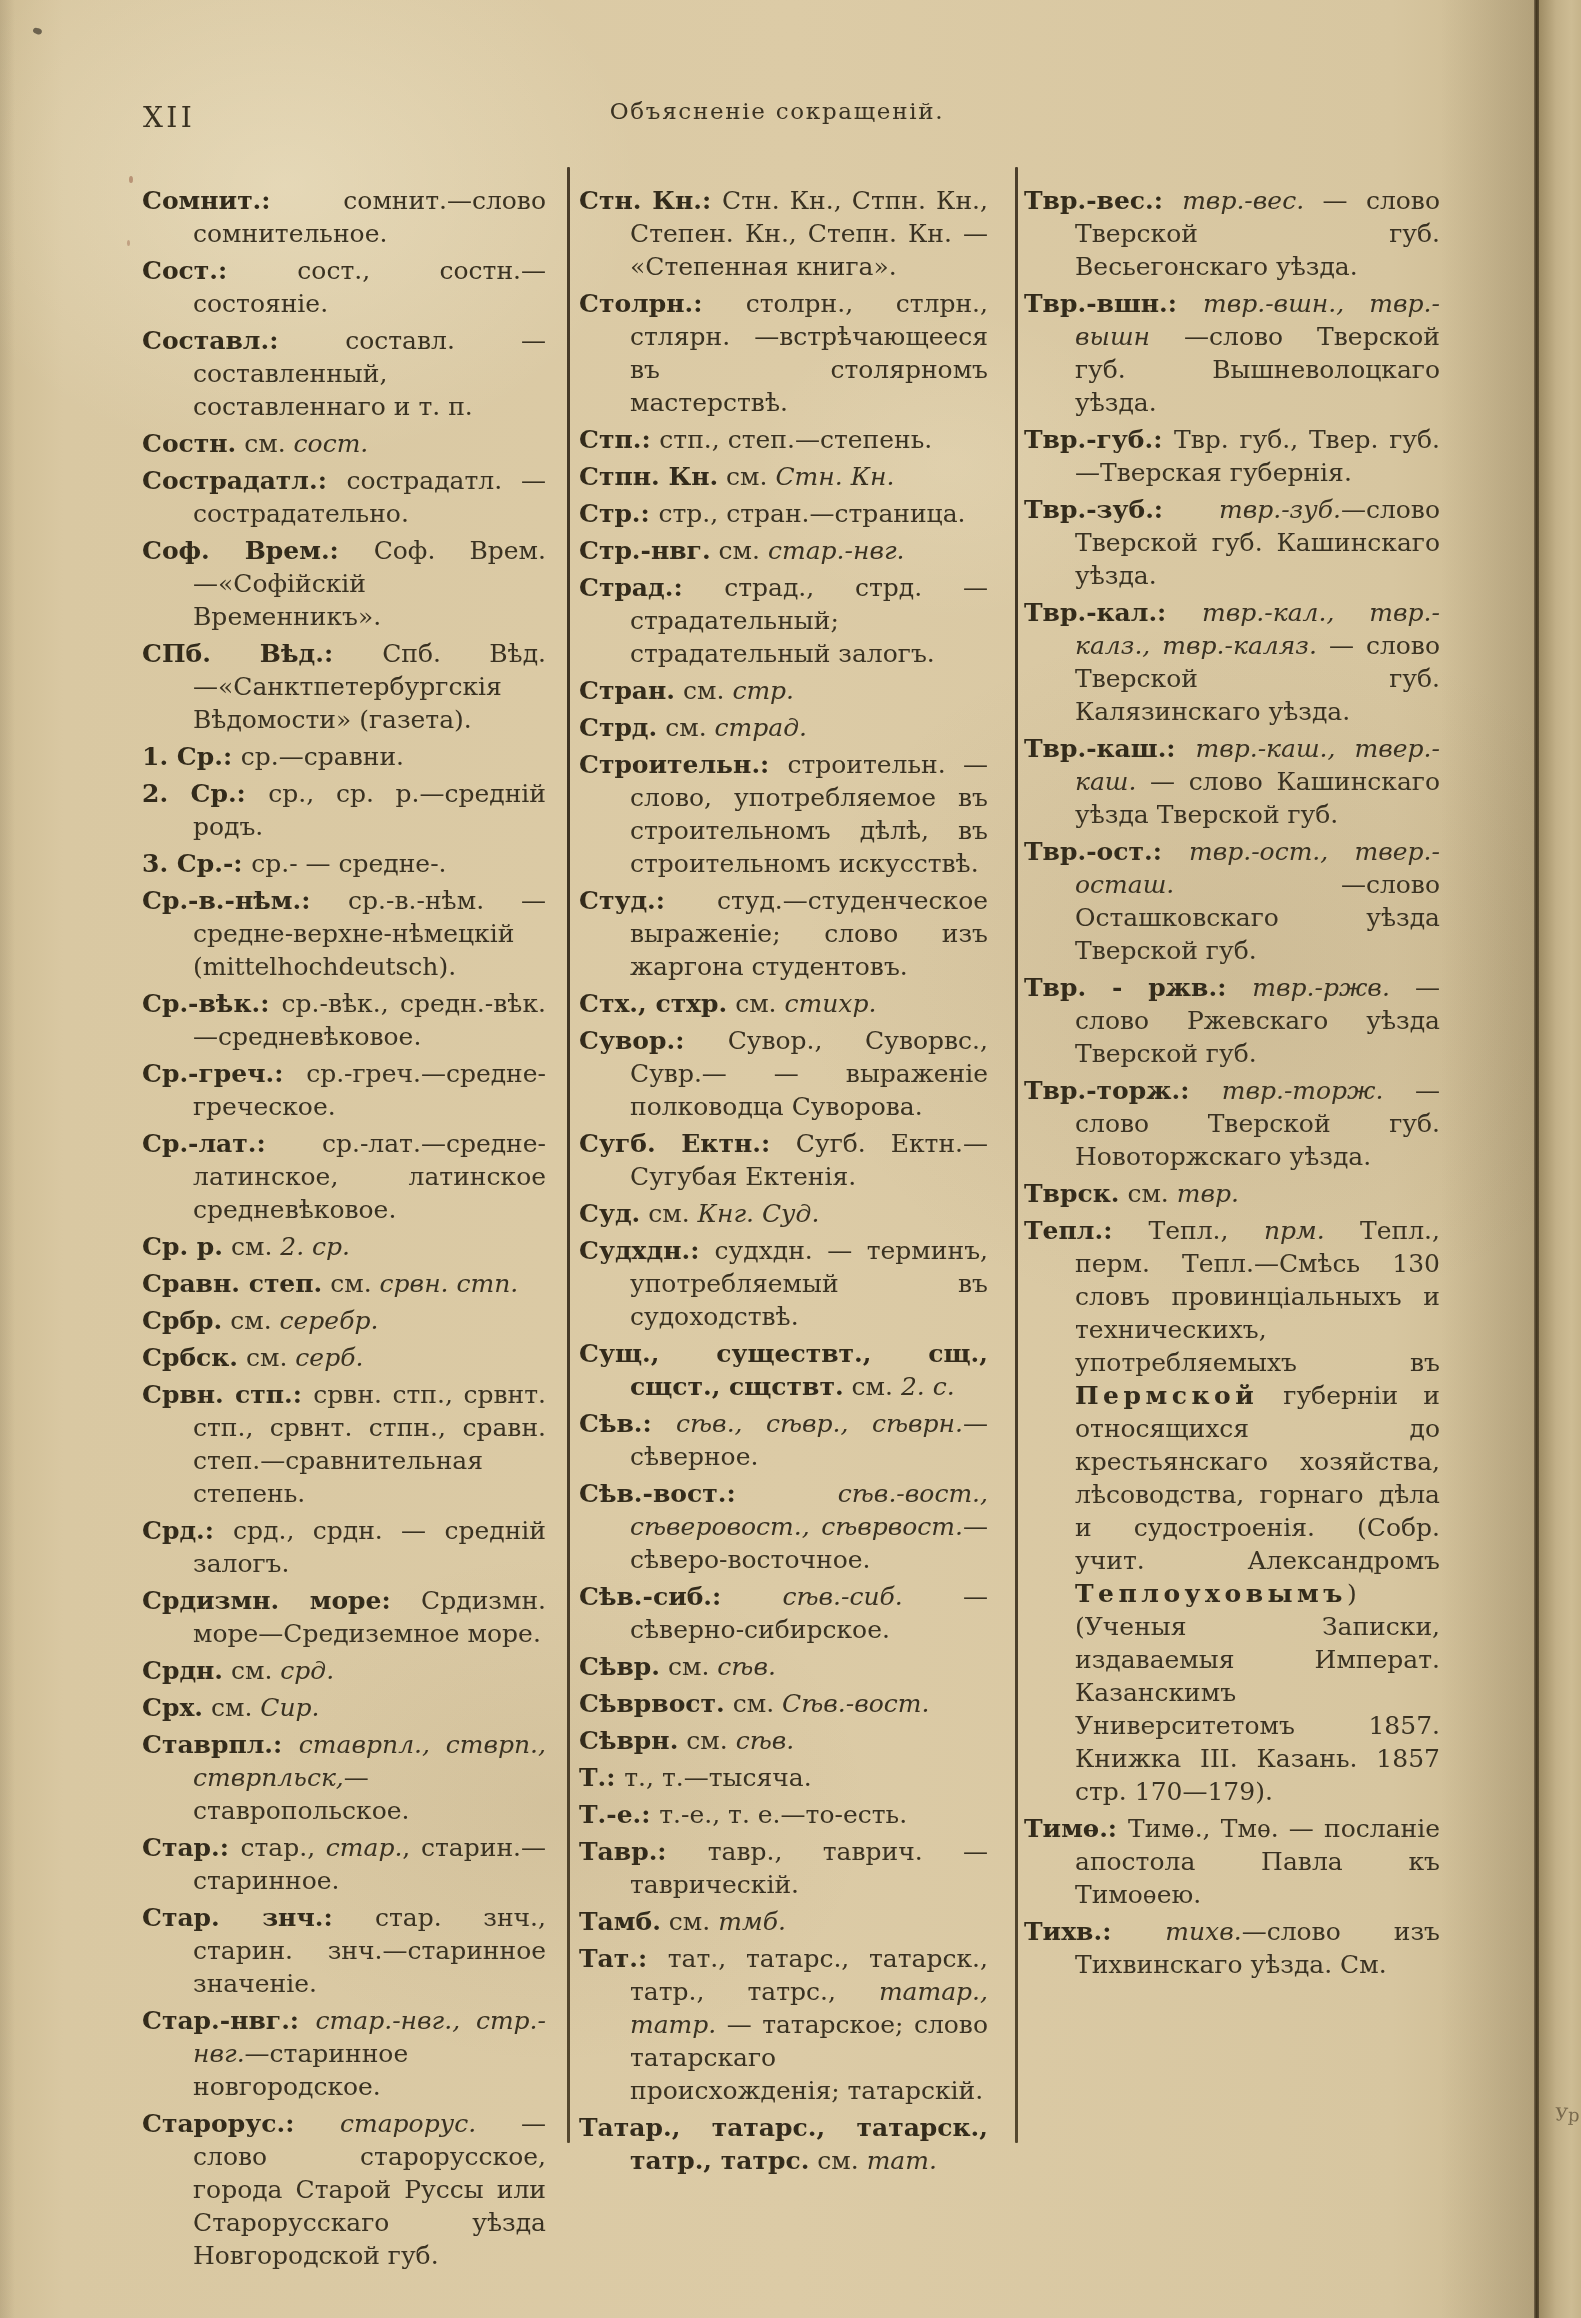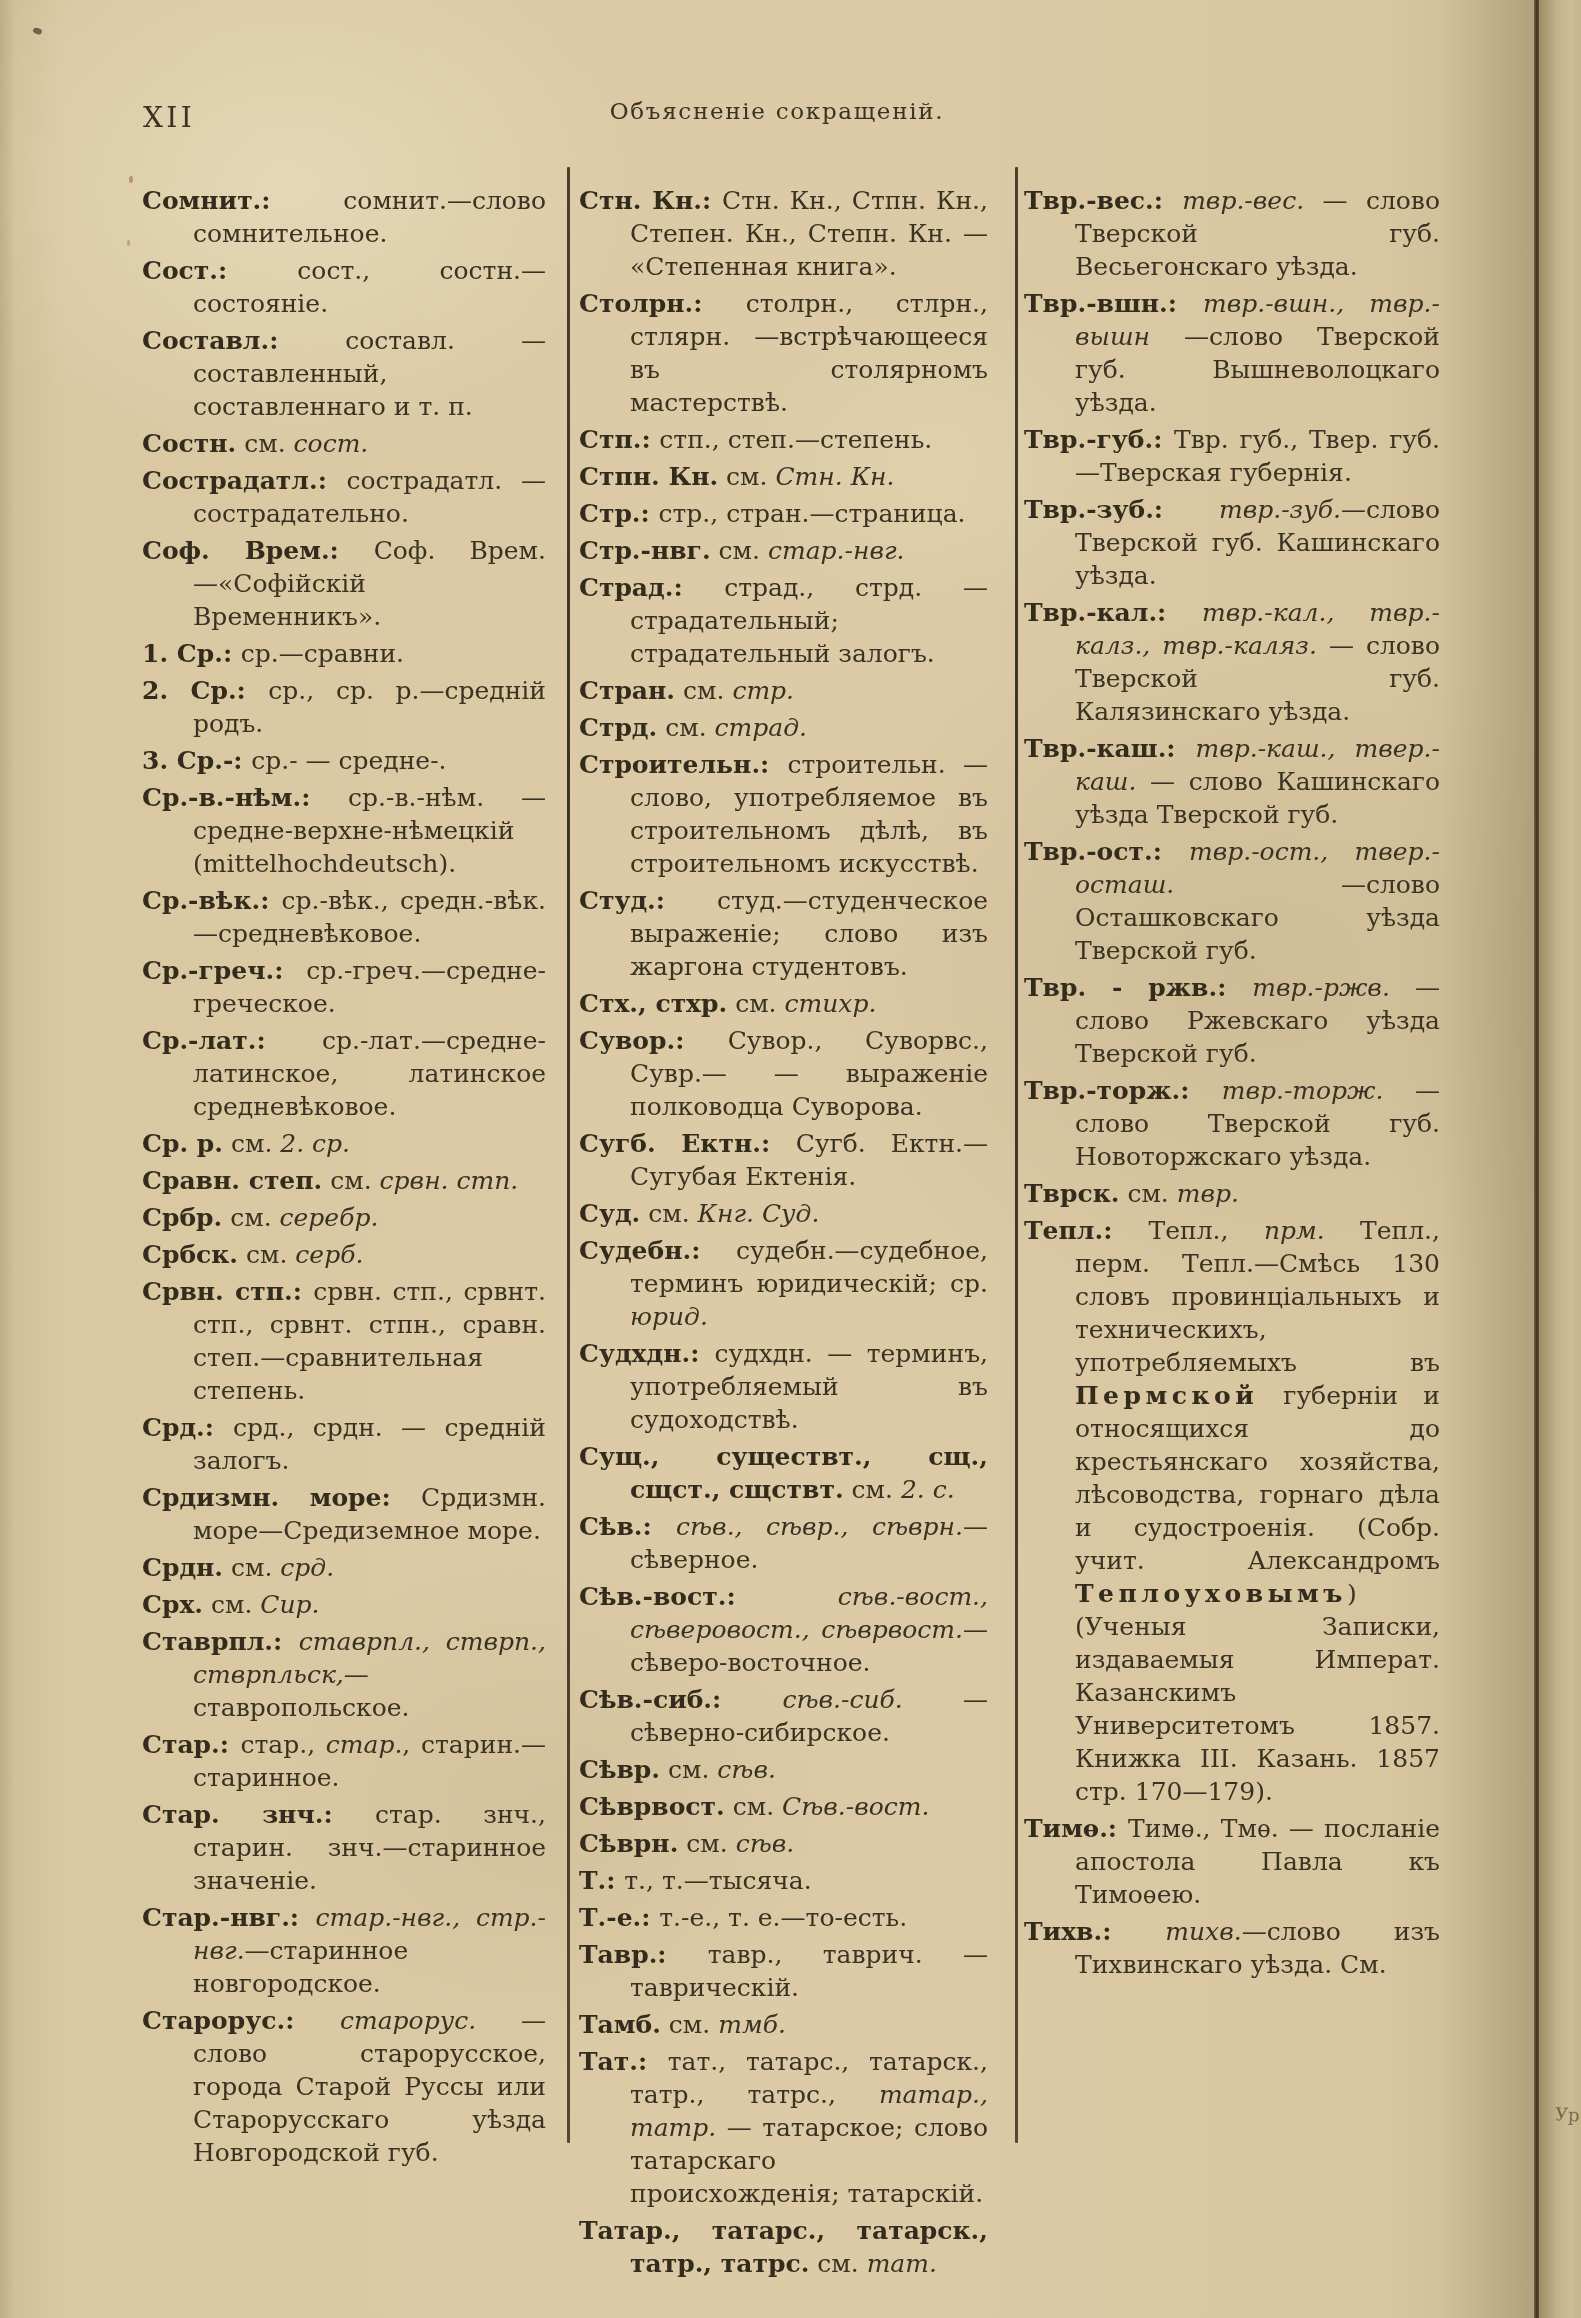--- a/index.html
+++ b/index.html
@@ -110,20 +110,21 @@
   <div class="col-rule rule-1"></div>
   <div class="col-rule rule-2"></div>
 
   <div class="col col-1">
       <p class="entry"><span class="seg-b">Сомнит.: </span><span class="seg-n">сомнит.—слово сомнительное.</span></p>
       <p class="entry"><span class="seg-b">Сост.: </span><span class="seg-n">сост., состн.—состояніе.</span></p>
       <p class="entry"><span class="seg-b">Составл.: </span><span class="seg-n">составл. — составленный, составленнаго и т. п.</span></p>
       <p class="entry"><span class="seg-b">Состн.</span><span class="seg-n"> см. </span><span class="seg-i">сост.</span></p>
       <p class="entry"><span class="seg-b">Сострадатл.: </span><span class="seg-n">сострадатл. — сострадательно.</span></p>
       <p class="entry"><span class="seg-b">Соф. Врем.: </span><span class="seg-n">Соф. Врем.—«Софійскій Временникъ».</span></p>
+      <p class="entry"><span class="seg-b">СПб. Вѣд.: </span><span class="seg-n">Спб. Вѣд.—«Санктпетербургскія Вѣдомости» (газета).</span></p>
       <p class="entry"><span class="seg-b">1. Ср.: </span><span class="seg-n">ср.—сравни.</span></p>
       <p class="entry"><span class="seg-b">2. Ср.: </span><span class="seg-n">ср., ср. р.—средній родъ.</span></p>
       <p class="entry"><span class="seg-b">3. Ср.-: </span><span class="seg-n">ср.- — средне-.</span></p>
       <p class="entry"><span class="seg-b">Ср.-в.-нѣм.: </span><span class="seg-n">ср.-в.-нѣм. — средне-верхне-нѣмецкій (mittelhochdeutsch).</span></p>
       <p class="entry"><span class="seg-b">Ср.-вѣк.: </span><span class="seg-n">ср.-вѣк., средн.-вѣк.—средневѣковое.</span></p>
       <p class="entry"><span class="seg-b">Ср.-греч.: </span><span class="seg-n">ср.-греч.—средне-греческое.</span></p>
       <p class="entry"><span class="seg-b">Ср.-лат.: </span><span class="seg-n">ср.-лат.—средне-латинское, латинское средневѣковое.</span></p>
       <p class="entry"><span class="seg-b">Ср. р.</span><span class="seg-n"> см. </span><span class="seg-i">2. ср.</span></p>
       <p class="entry"><span class="seg-b">Сравн. степ.</span><span class="seg-n"> см. </span><span class="seg-i">срвн. стп.</span></p>
       <p class="entry"><span class="seg-b">Србр.</span><span class="seg-n"> см. </span><span class="seg-i">серебр.</span></p>
@@ -148,21 +149,20 @@
       <p class="entry"><span class="seg-b">Стр.-нвг.</span><span class="seg-n"> см. </span><span class="seg-i">стар.-нвг.</span></p>
       <p class="entry"><span class="seg-b">Страд.: </span><span class="seg-n">страд., стрд. — страдательный; страдательный залогъ.</span></p>
       <p class="entry"><span class="seg-b">Стран.</span><span class="seg-n"> см. </span><span class="seg-i">стр.</span></p>
       <p class="entry"><span class="seg-b">Стрд.</span><span class="seg-n"> см. </span><span class="seg-i">страд.</span></p>
       <p class="entry"><span class="seg-b">Строительн.: </span><span class="seg-n">строительн. — слово, употребляемое въ строительномъ дѣлѣ, въ строительномъ искусствѣ.</span></p>
       <p class="entry"><span class="seg-b">Студ.: </span><span class="seg-n">студ.—студенческое выраженіе; слово изъ жаргона студентовъ.</span></p>
       <p class="entry"><span class="seg-b">Стх., стхр.</span><span class="seg-n"> см. </span><span class="seg-i">стихр.</span></p>
       <p class="entry"><span class="seg-b">Сувор.: </span><span class="seg-n">Сувор., Суворвс., Сувр.— — выраженіе полководца Суворова.</span></p>
       <p class="entry"><span class="seg-b">Сугб. Ектн.: </span><span class="seg-n">Сугб. Ектн.—Сугубая Ектенія.</span></p>
       <p class="entry"><span class="seg-b">Суд.</span><span class="seg-n"> см. </span><span class="seg-i">Кнг. Суд.</span></p>
-      <p class="entry"><span class="seg-b">Судебн.: </span><span class="seg-n">судебн.—судебное, терминъ юридическій; ср. </span><span class="seg-i">юрид.</span></p>
       <p class="entry"><span class="seg-b">Судхдн.: </span><span class="seg-n">судхдн. — терминъ, употребляемый въ судоходствѣ.</span></p>
       <p class="entry"><span class="seg-b">Сущ., существт., сщ., сщст., сщствт.</span><span class="seg-n"> см. </span><span class="seg-i">2. с.</span></p>
       <p class="entry"><span class="seg-b">Сѣв.: </span><span class="seg-i">сѣв., сѣвр., сѣврн.</span><span class="seg-n">—сѣверное.</span></p>
       <p class="entry"><span class="seg-b">Сѣв.-вост.: </span><span class="seg-i">сѣв.-вост., сѣверовост., сѣврвост.</span><span class="seg-n">—сѣверо-восточное.</span></p>
       <p class="entry"><span class="seg-b">Сѣв.-сиб.: </span><span class="seg-i">сѣв.-сиб.</span><span class="seg-n"> — сѣверно-сибирское.</span></p>
       <p class="entry"><span class="seg-b">Сѣвр.</span><span class="seg-n"> см. </span><span class="seg-i">сѣв.</span></p>
       <p class="entry"><span class="seg-b">Сѣврвост.</span><span class="seg-n"> см. </span><span class="seg-i">Сѣв.-вост.</span></p>
       <p class="entry"><span class="seg-b">Сѣврн.</span><span class="seg-n"> см. </span><span class="seg-i">сѣв.</span></p>
       <p class="entry"><span class="seg-b">Т.: </span><span class="seg-n">т., т.—тысяча.</span></p>
       <p class="entry"><span class="seg-b">Т.-е.: </span><span class="seg-n">т.-е., т. е.—то-есть.</span></p>

